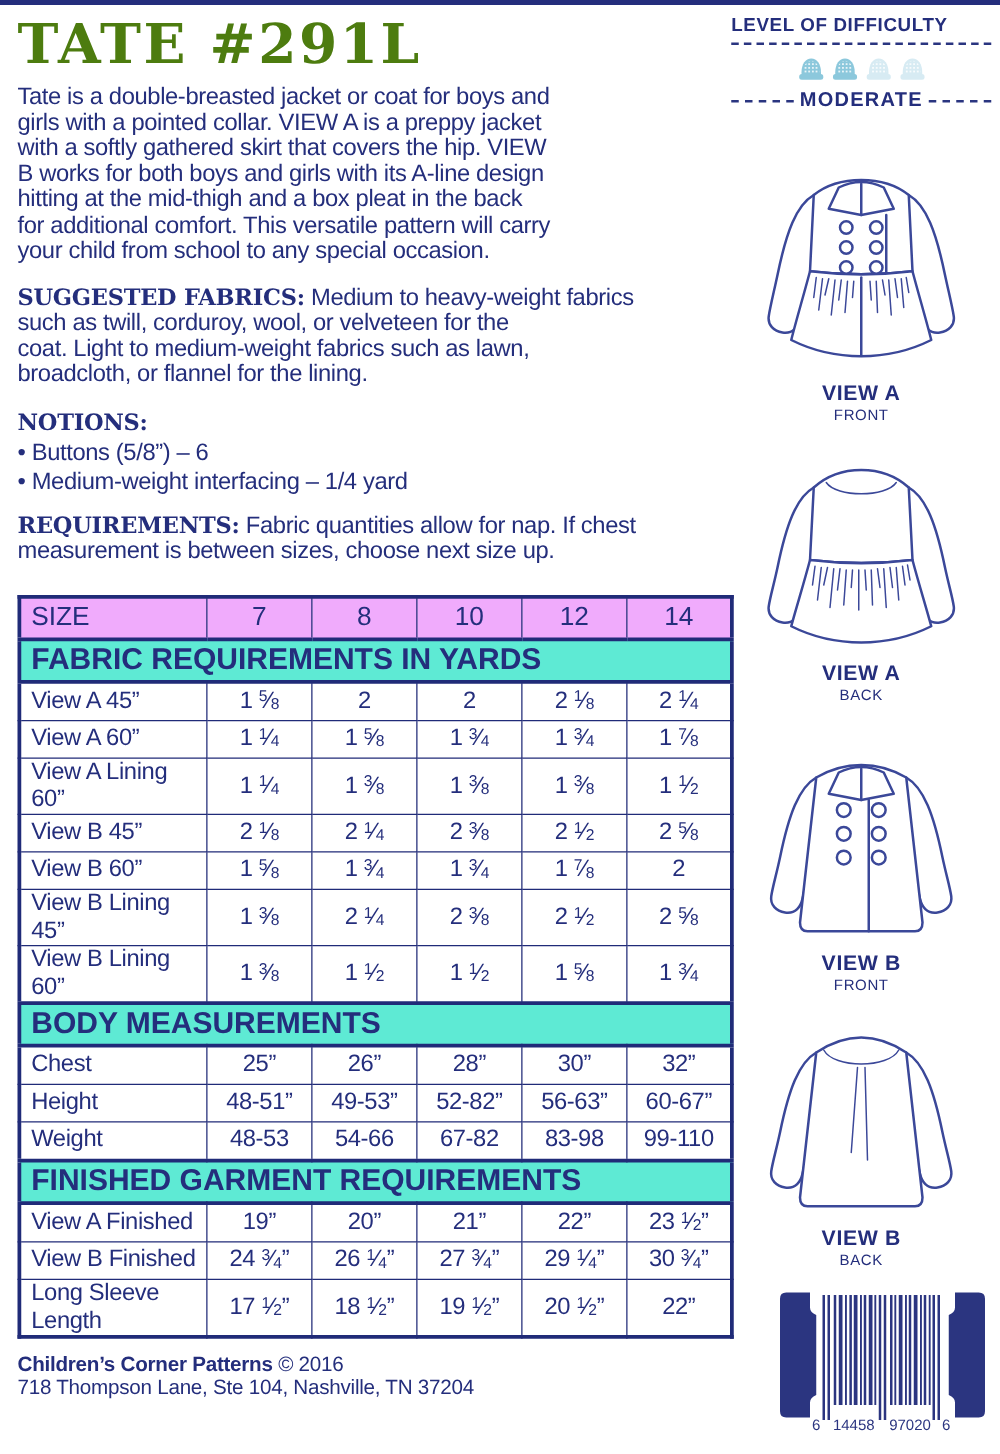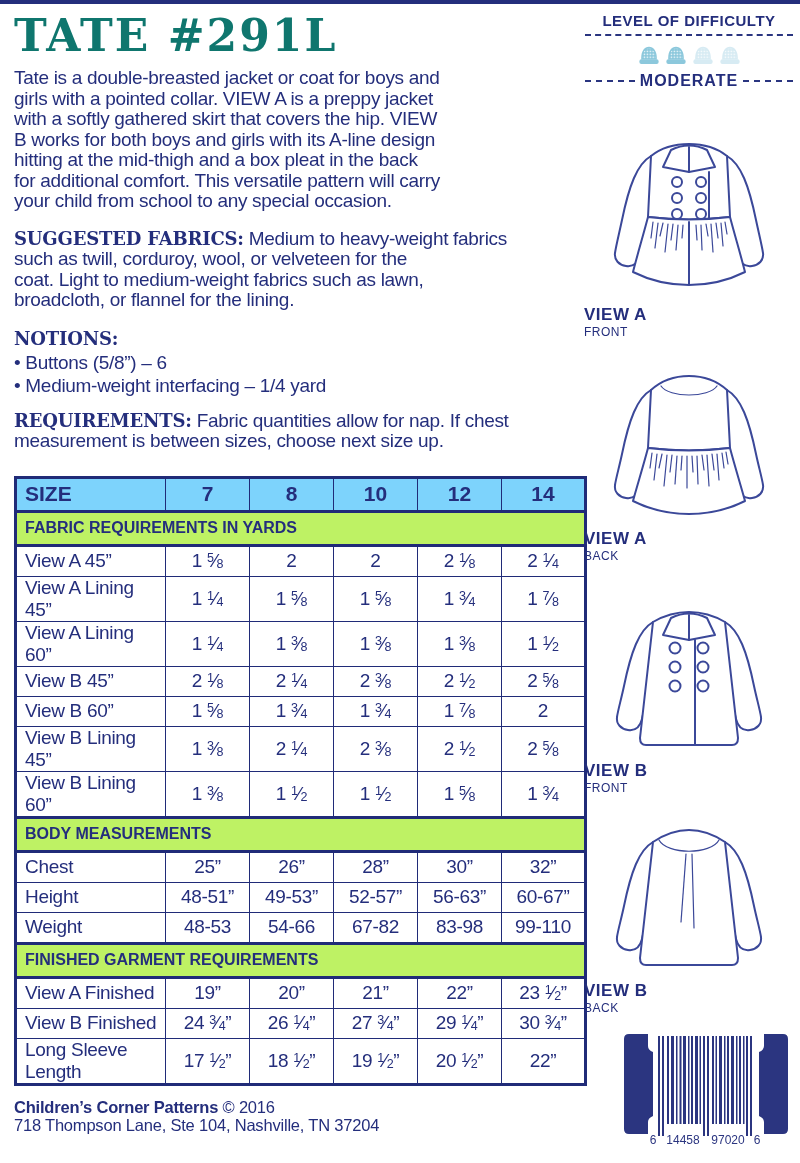--- a/index.html
+++ b/index.html
@@ -3,57 +3,57 @@
 <meta charset="utf-8">
 <style>
   html,body{margin:0;padding:0;background:#fff;}
   .page{position:relative;width:800px;height:1163px;background:#fff;overflow:hidden;
         font-family:"Liberation Sans",sans-serif;color:#242e7c;}
   .topline{position:absolute;top:0;left:0;width:800px;height:4px;background:#242e7c;}
 
   
   .left-col{position:absolute;left:14px;top:10px;width:575px;}
   .title{font-family:"DejaVu Serif",serif;font-weight:bold;font-size:44px;line-height:48px;
-         letter-spacing:2px;margin:2px 0 8px 0;color:#0f766e;}
+         letter-spacing:2px;margin:2px 0 8px 0;color:#4d7c0f;}
   .body-text{font-size:19px;line-height:20.5px;letter-spacing:-0.3px;white-space:pre-line;
              margin:0 0 17px 0;}
   .sec-label{font-family:"DejaVu Serif",serif;font-weight:bold;font-size:18px;letter-spacing:-0.2px;}
   .notions-list{list-style:none;margin:2px 0 14px 0;padding:0;font-size:19px;line-height:23px;letter-spacing:-0.3px;}
   .notions-list li::before{content:"• ";}
 
   
   table.spec{border-collapse:collapse;width:570px;table-layout:fixed;margin-top:10px;
              border:3px solid #202b78;}
   table.spec col.c0{width:150px;} table.spec col.cs{width:84px;}
   table.spec th,table.spec td{border:1.5px solid #202b78;padding:0 2px;}
-  tr.size-row th{background:#7dd3fc;font-size:21px;font-weight:bold;height:31px;text-align:center;
+  tr.size-row th{background:#f0abfc;font-size:21px;font-weight:normal;height:31px;text-align:center;
                  border-bottom:3px solid #202b78;}
   tr.size-row th.lbl{text-align:left;padding-left:8px;}
-  tr.section-row td{background:#bef264;font-weight:bold;font-size:16px;text-align:left;
+  tr.section-row td{background:#5eead4;font-weight:bold;font-size:24px;text-align:left;
                     padding-left:8px;height:31px;border-top:3px solid #202b78;border-bottom:3px solid #202b78;}
   tr.data-row td{height:29px;font-size:19px;text-align:center;letter-spacing:-0.3px;}
   tr.data-row td.lbl{text-align:left;padding-left:8px;}
   tr.data-row sup{font-size:12.5px;vertical-align:5px;line-height:0;}
   tr.data-row sub{font-size:12.5px;vertical-align:-1px;line-height:0;}
 
   
   .footer{margin-top:12px;font-size:16.5px;line-height:18px;letter-spacing:-0.2px;}
   .footer .b{font-weight:bold;}
 
   
   .right-col{position:absolute;left:584px;top:10px;width:210px;height:1153px;}
-  .difficulty{position:absolute;top:2px;left:0;width:210px;text-align:center;}
+  .difficulty{position:absolute;top:2px;left:0;width:210px;}
   .diff-title{font-size:15px;font-weight:bold;letter-spacing:0.5px;padding-bottom:5px;
               border-bottom:2px dashed #2a3580;margin:0 1px;}
   .thimble-row{display:flex;justify-content:center;gap:3px;margin:8px 0 6px 0;}
   .moderate-row{display:flex;align-items:center;gap:5px;margin:0 1px;}
   .moderate-row .dash{flex:1;border-top:2px dashed #2a3580;height:0;}
   .moderate-label{font-size:16px;letter-spacing:1px;font-weight:bold;}
 
-  .fig{position:absolute;left:0;width:210px;}
+  .fig{position:absolute;left:0;width:210px;text-align:center;}
   .fig svg{display:block;margin:0 auto;}
   .fig-name{font-size:17px;font-weight:bold;letter-spacing:0.5px;margin-top:1px;}
   .fig-sub{font-size:12px;letter-spacing:0.5px;}
   .garment{stroke:#3b4899;stroke-width:2;fill:#fff;stroke-linecap:round;stroke-linejoin:round;}
   .thin{stroke:#3b4899;stroke-width:1.2;fill:none;stroke-linecap:round;}
   .nofill{fill:none;}
 
   .barcode-box{position:absolute;top:1022px;left:38px;}
   .bc-digit{font-family:"Liberation Sans",sans-serif;font-size:12px;fill:#2b3580;}
 </style>
@@ -126,24 +126,24 @@
           </tr>
           <tr class="data-row">
             <td class="lbl">View A 45”</td>
             <td>1 <sup>5</sup>⁄<sub>8</sub></td>
             <td>2</td>
             <td>2</td>
             <td>2 <sup>1</sup>⁄<sub>8</sub></td>
             <td>2 <sup>1</sup>⁄<sub>4</sub></td>
           </tr>
           <tr class="data-row">
-            <td class="lbl">View A Lining 45”</td>
+            <td class="lbl">View A 60”</td>
             <td>1 <sup>1</sup>⁄<sub>4</sub></td>
             <td>1 <sup>5</sup>⁄<sub>8</sub></td>
-            <td>1 <sup>5</sup>⁄<sub>8</sub></td>
+            <td>1 <sup>3</sup>⁄<sub>4</sub></td>
             <td>1 <sup>3</sup>⁄<sub>4</sub></td>
             <td>1 <sup>7</sup>⁄<sub>8</sub></td>
           </tr>
           <tr class="data-row">
             <td class="lbl">View A Lining 60”</td>
             <td>1 <sup>1</sup>⁄<sub>4</sub></td>
             <td>1 <sup>3</sup>⁄<sub>8</sub></td>
             <td>1 <sup>3</sup>⁄<sub>8</sub></td>
             <td>1 <sup>3</sup>⁄<sub>8</sub></td>
             <td>1 <sup>1</sup>⁄<sub>2</sub></td>
@@ -188,21 +188,21 @@
             <td>25”</td>
             <td>26”</td>
             <td>28”</td>
             <td>30”</td>
             <td>32”</td>
           </tr>
           <tr class="data-row">
             <td class="lbl">Height</td>
             <td>48-51”</td>
             <td>49-53”</td>
-            <td>52-57”</td>
+            <td>52-82”</td>
             <td>56-63”</td>
             <td>60-67”</td>
           </tr>
           <tr class="data-row">
             <td class="lbl">Weight</td>
             <td>48-53</td>
             <td>54-66</td>
             <td>67-82</td>
             <td>83-98</td>
             <td>99-110</td>

